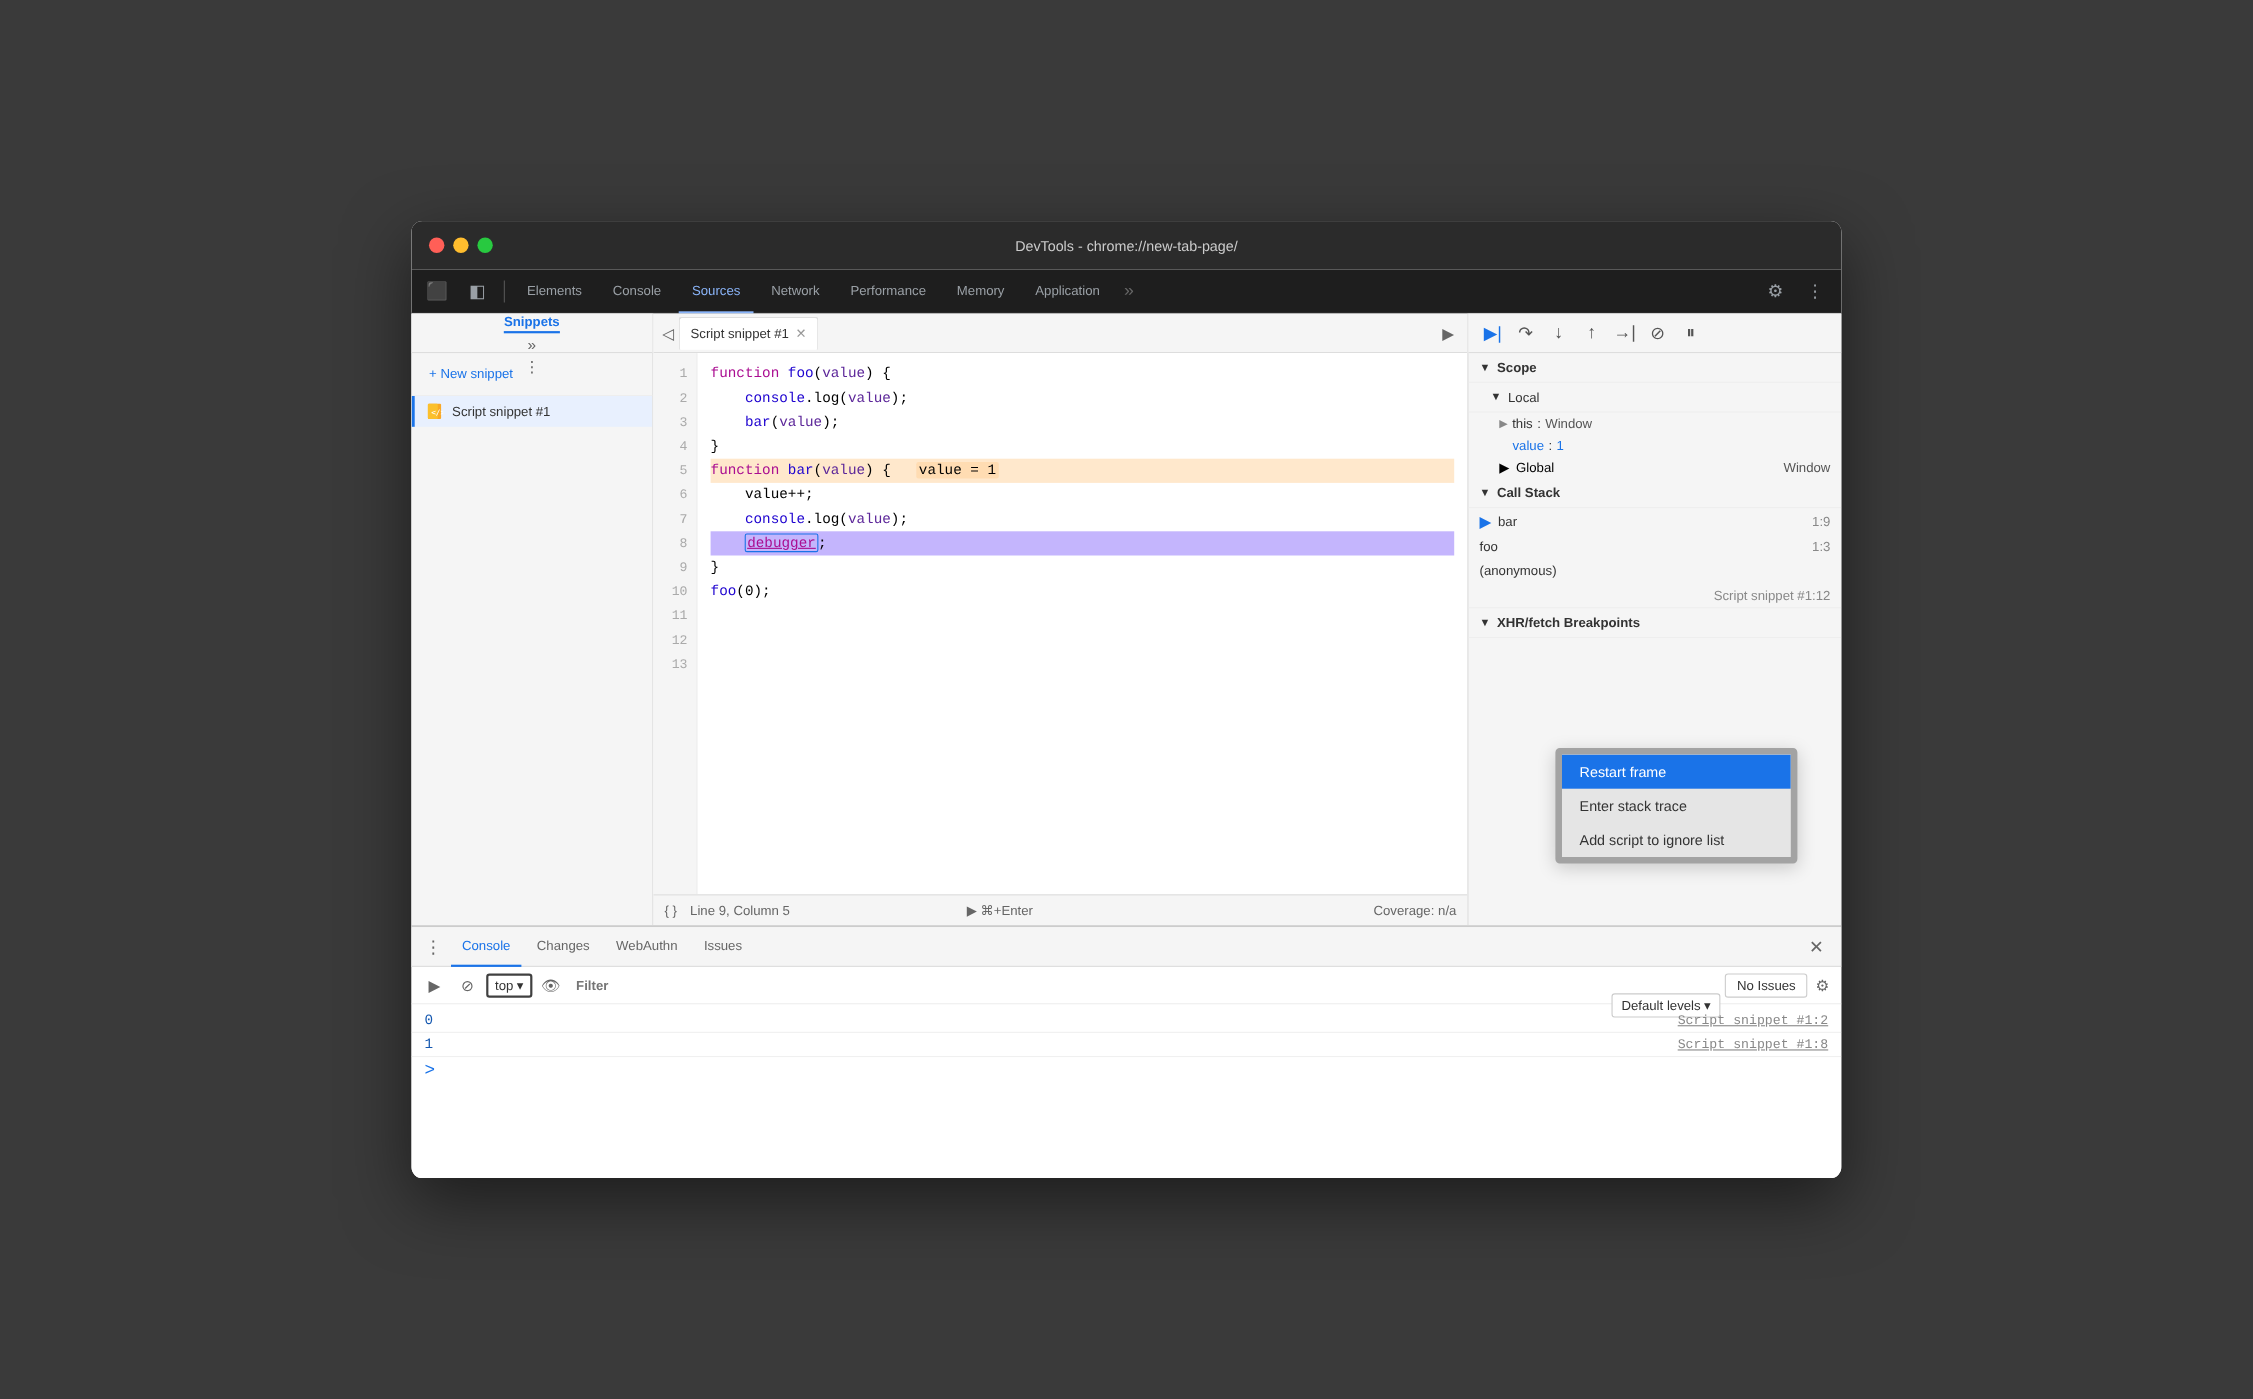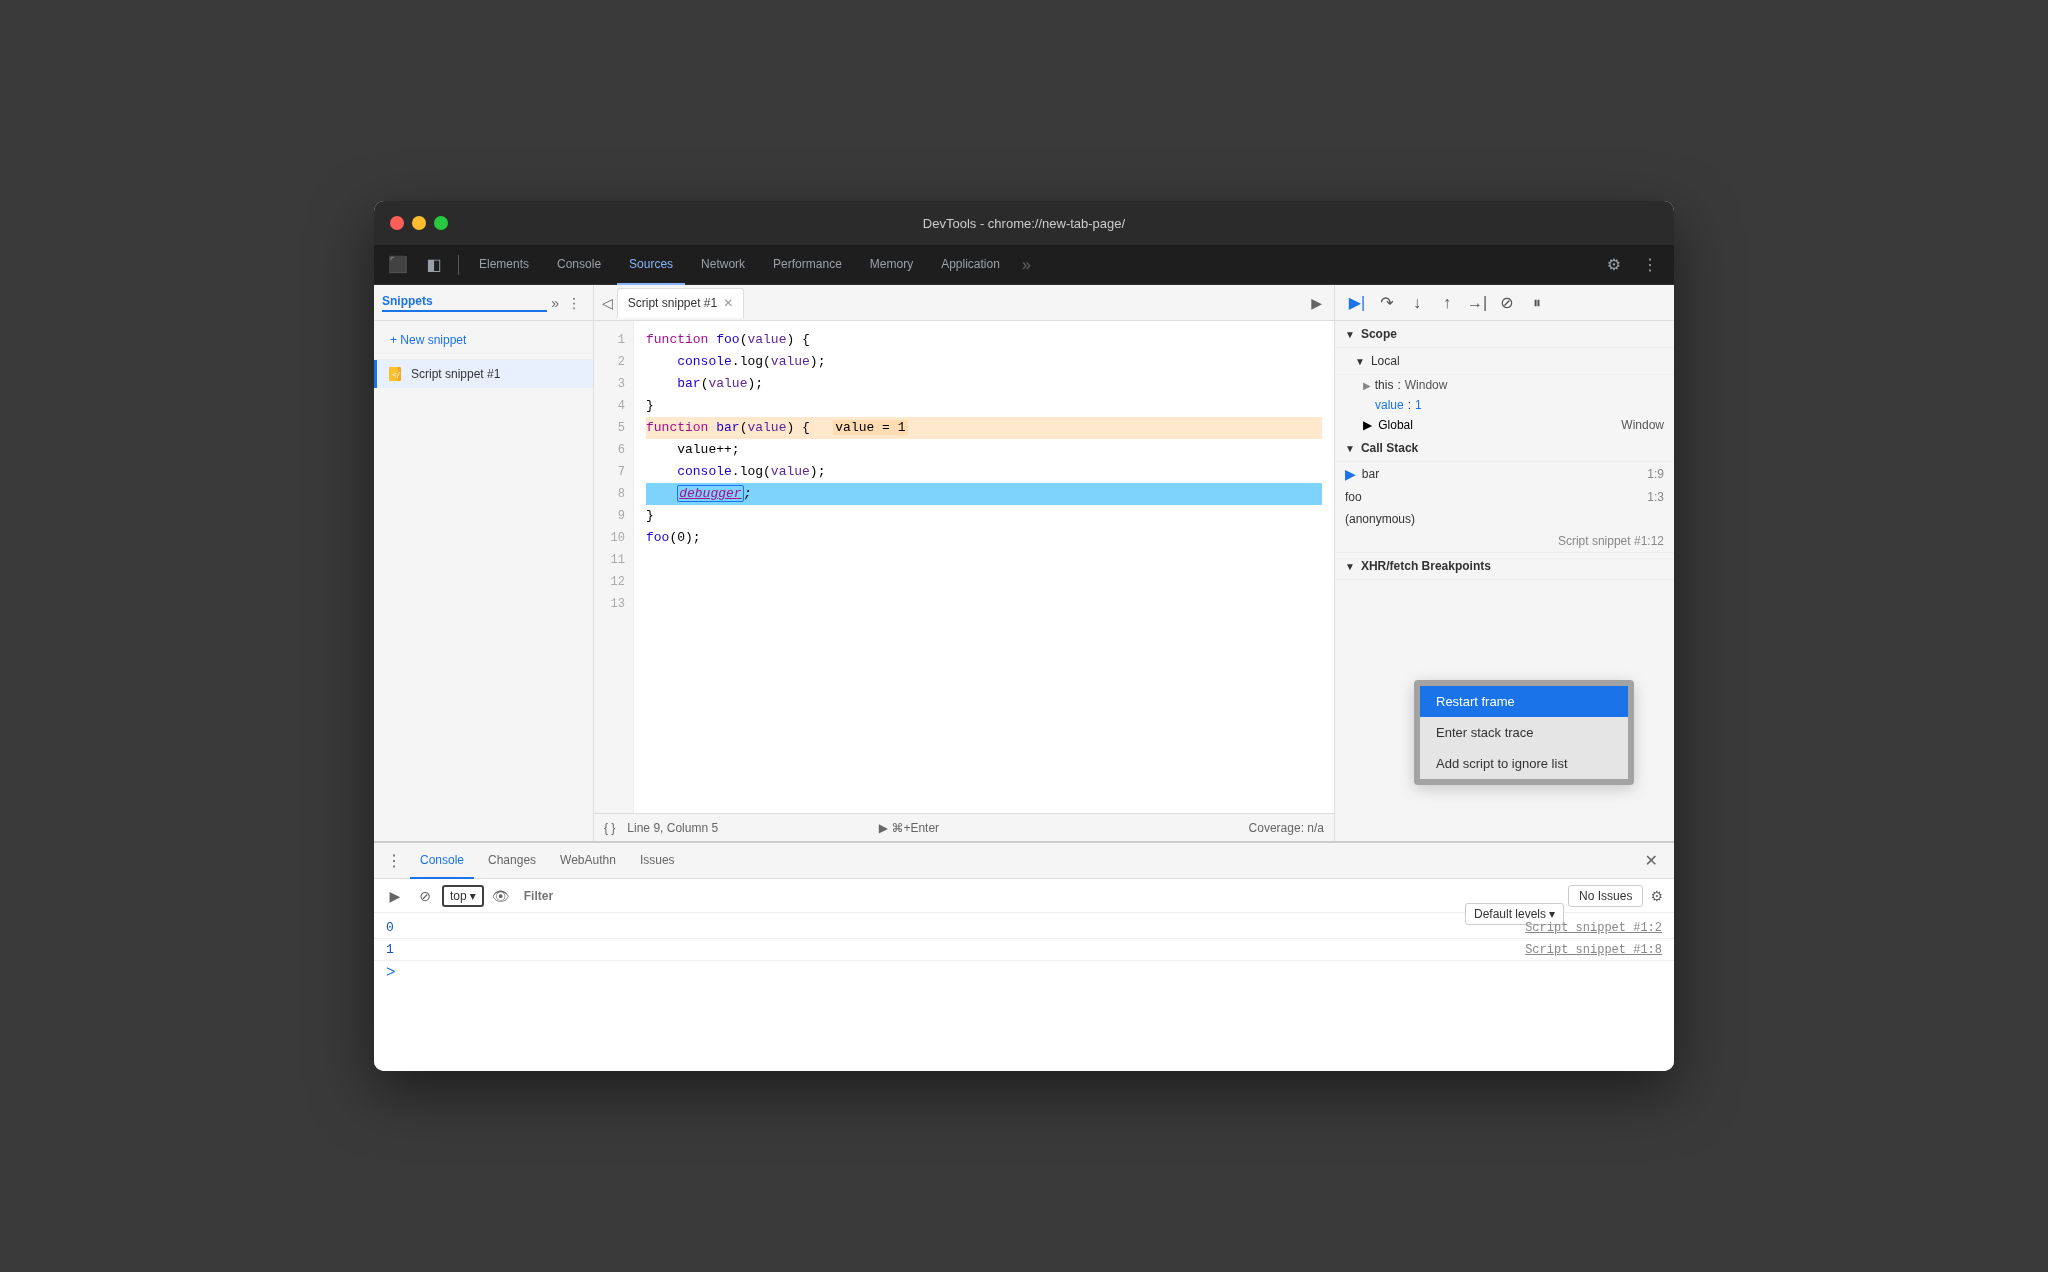--- a/index.html
+++ b/index.html
@@ -121,20 +121,21 @@
       flex-direction: column;
       flex-shrink: 0;
     }
     .sidebar-header {
       display: flex;
       align-items: center;
       padding: 0 8px;
       height: 36px;
       border-bottom: 1px solid #ddd;
       background: #f5f5f5;
+      flex-direction: column;
     }
     .sidebar-title {
       font-size: 12px;
       color: #333;
       font-weight: 600;
       flex: 1;
     }
     .sidebar-title.active {
       color: #1a73e8;
       border-bottom: 2px solid #1a73e8;
@@ -260,22 +261,21 @@
     }
     .code-line {
       line-height: 22px;
       white-space: pre;
       font-size: 13px;
     }
     .code-line.highlighted {
       background: #ffe8cc;
     }
     .code-line.active-debugger {
-      background: #7dd3fc;
-      font-style: italic;
+      background: #c4b5fd;
     }
     .kw { color: #aa0d91; }
     .fn { color: #1c00cf; }
     .param { color: #5c2699; }
     .highlight-box {
       background: #ffdcb2;
       border-radius: 2px;
       padding: 0 2px;
     }
     .debugger-kw { color: #aa0d91; text-decoration: underline; border: 1px solid #1a73e8; border-radius: 2px; padding: 0 1px; }

